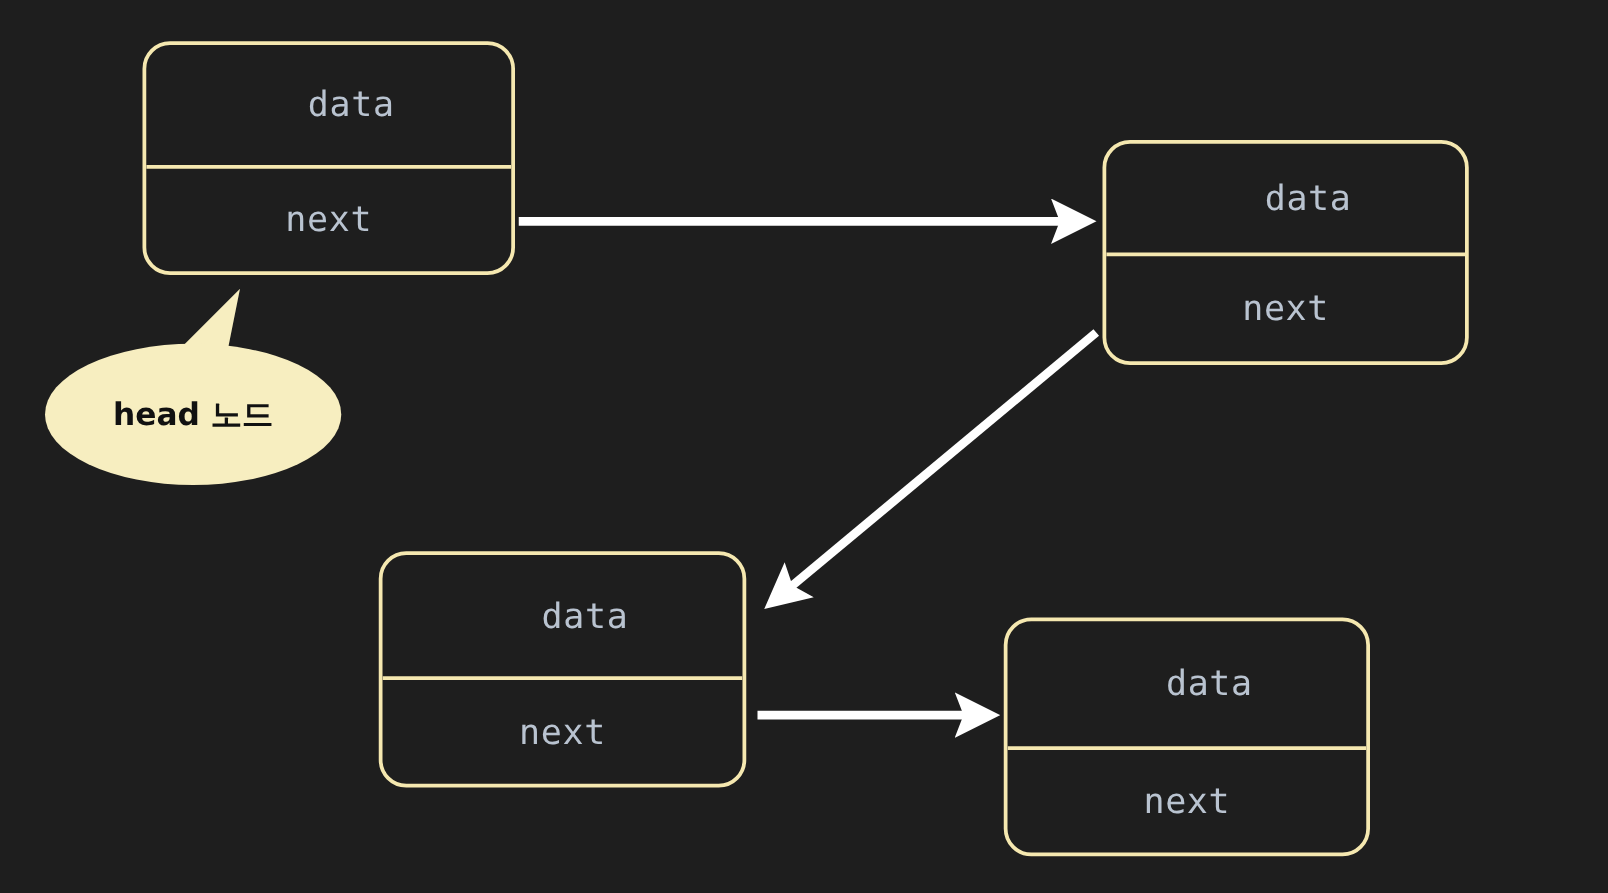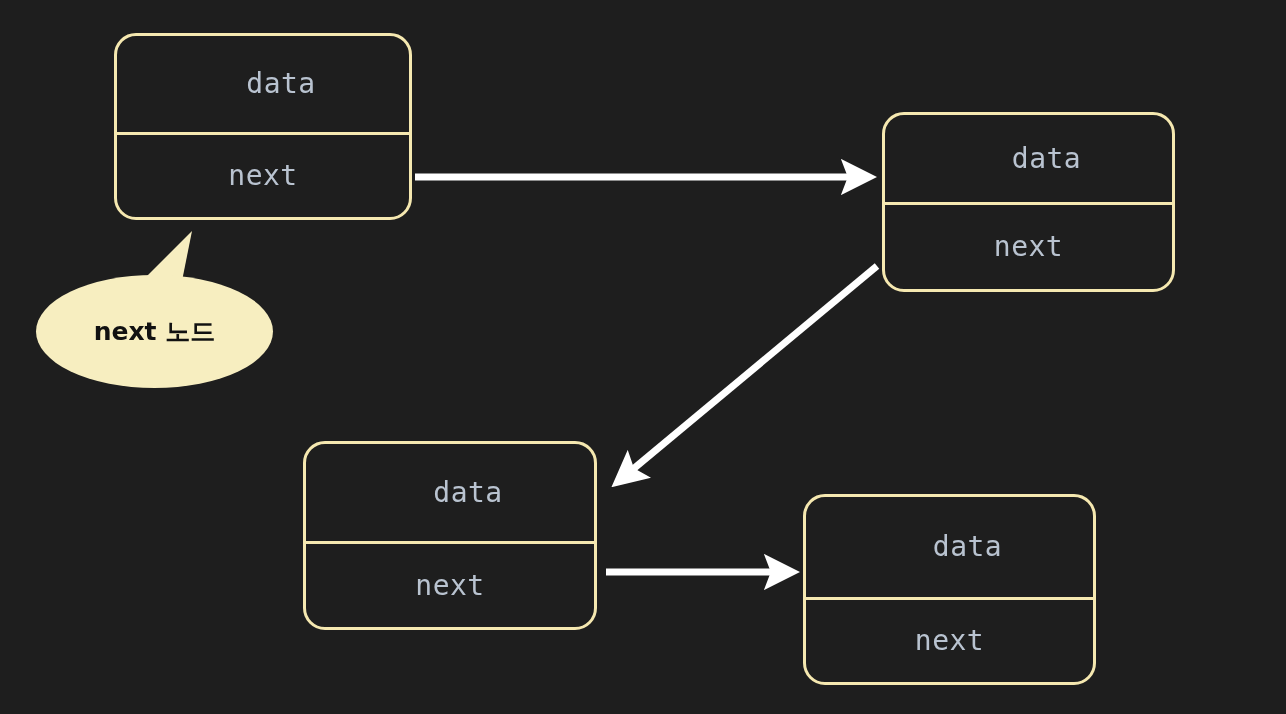--- a/index.html
+++ b/index.html
@@ -118,21 +118,21 @@
   <div class="node" id="node-4" style="left: 803px; top: 494px; width: 293px; height: 191px; border-color: rgb(245, 232, 176);">
     <div class="node-cell data-cell" style="color: rgb(185, 195, 208); border-bottom-color: rgb(245, 232, 176);">data</div>
     <div class="node-cell next-cell" style="color: rgb(185, 195, 208);">next</div>
   </div>
 
   <div id="callout" style="left: 36px; top: 275px; width: 237px; height: 113px;">
     <svg id="callout-tail-svg" width="120" height="70" style="position:absolute; left:100px; top:-46px;">
       <polygon points="0,58 56,2 44,62" fill="#f7eec0"></polygon>
     </svg>
     <div id="callout-ellipse" style="background: rgb(247, 238, 192);">
-      <span id="callout-label" style="color: rgb(17, 17, 17);">next 노드</span>
+      <span id="callout-label" style="color: rgb(17, 17, 17);">head 노드</span>
     </div>
   </div>
 
   <svg id="arrow-layer" viewBox="0 0 1286 714">
     <defs>
       <marker id="head-white" markerWidth="5.2" markerHeight="5.2" refX="3.6" refY="2.6" orient="auto" markerUnits="strokeWidth">
         <path d="M0,0 L5.2,2.6 L0,5.2 L1.0,2.6 Z" fill="#ffffff"></path>
       </marker>
     </defs>
 

